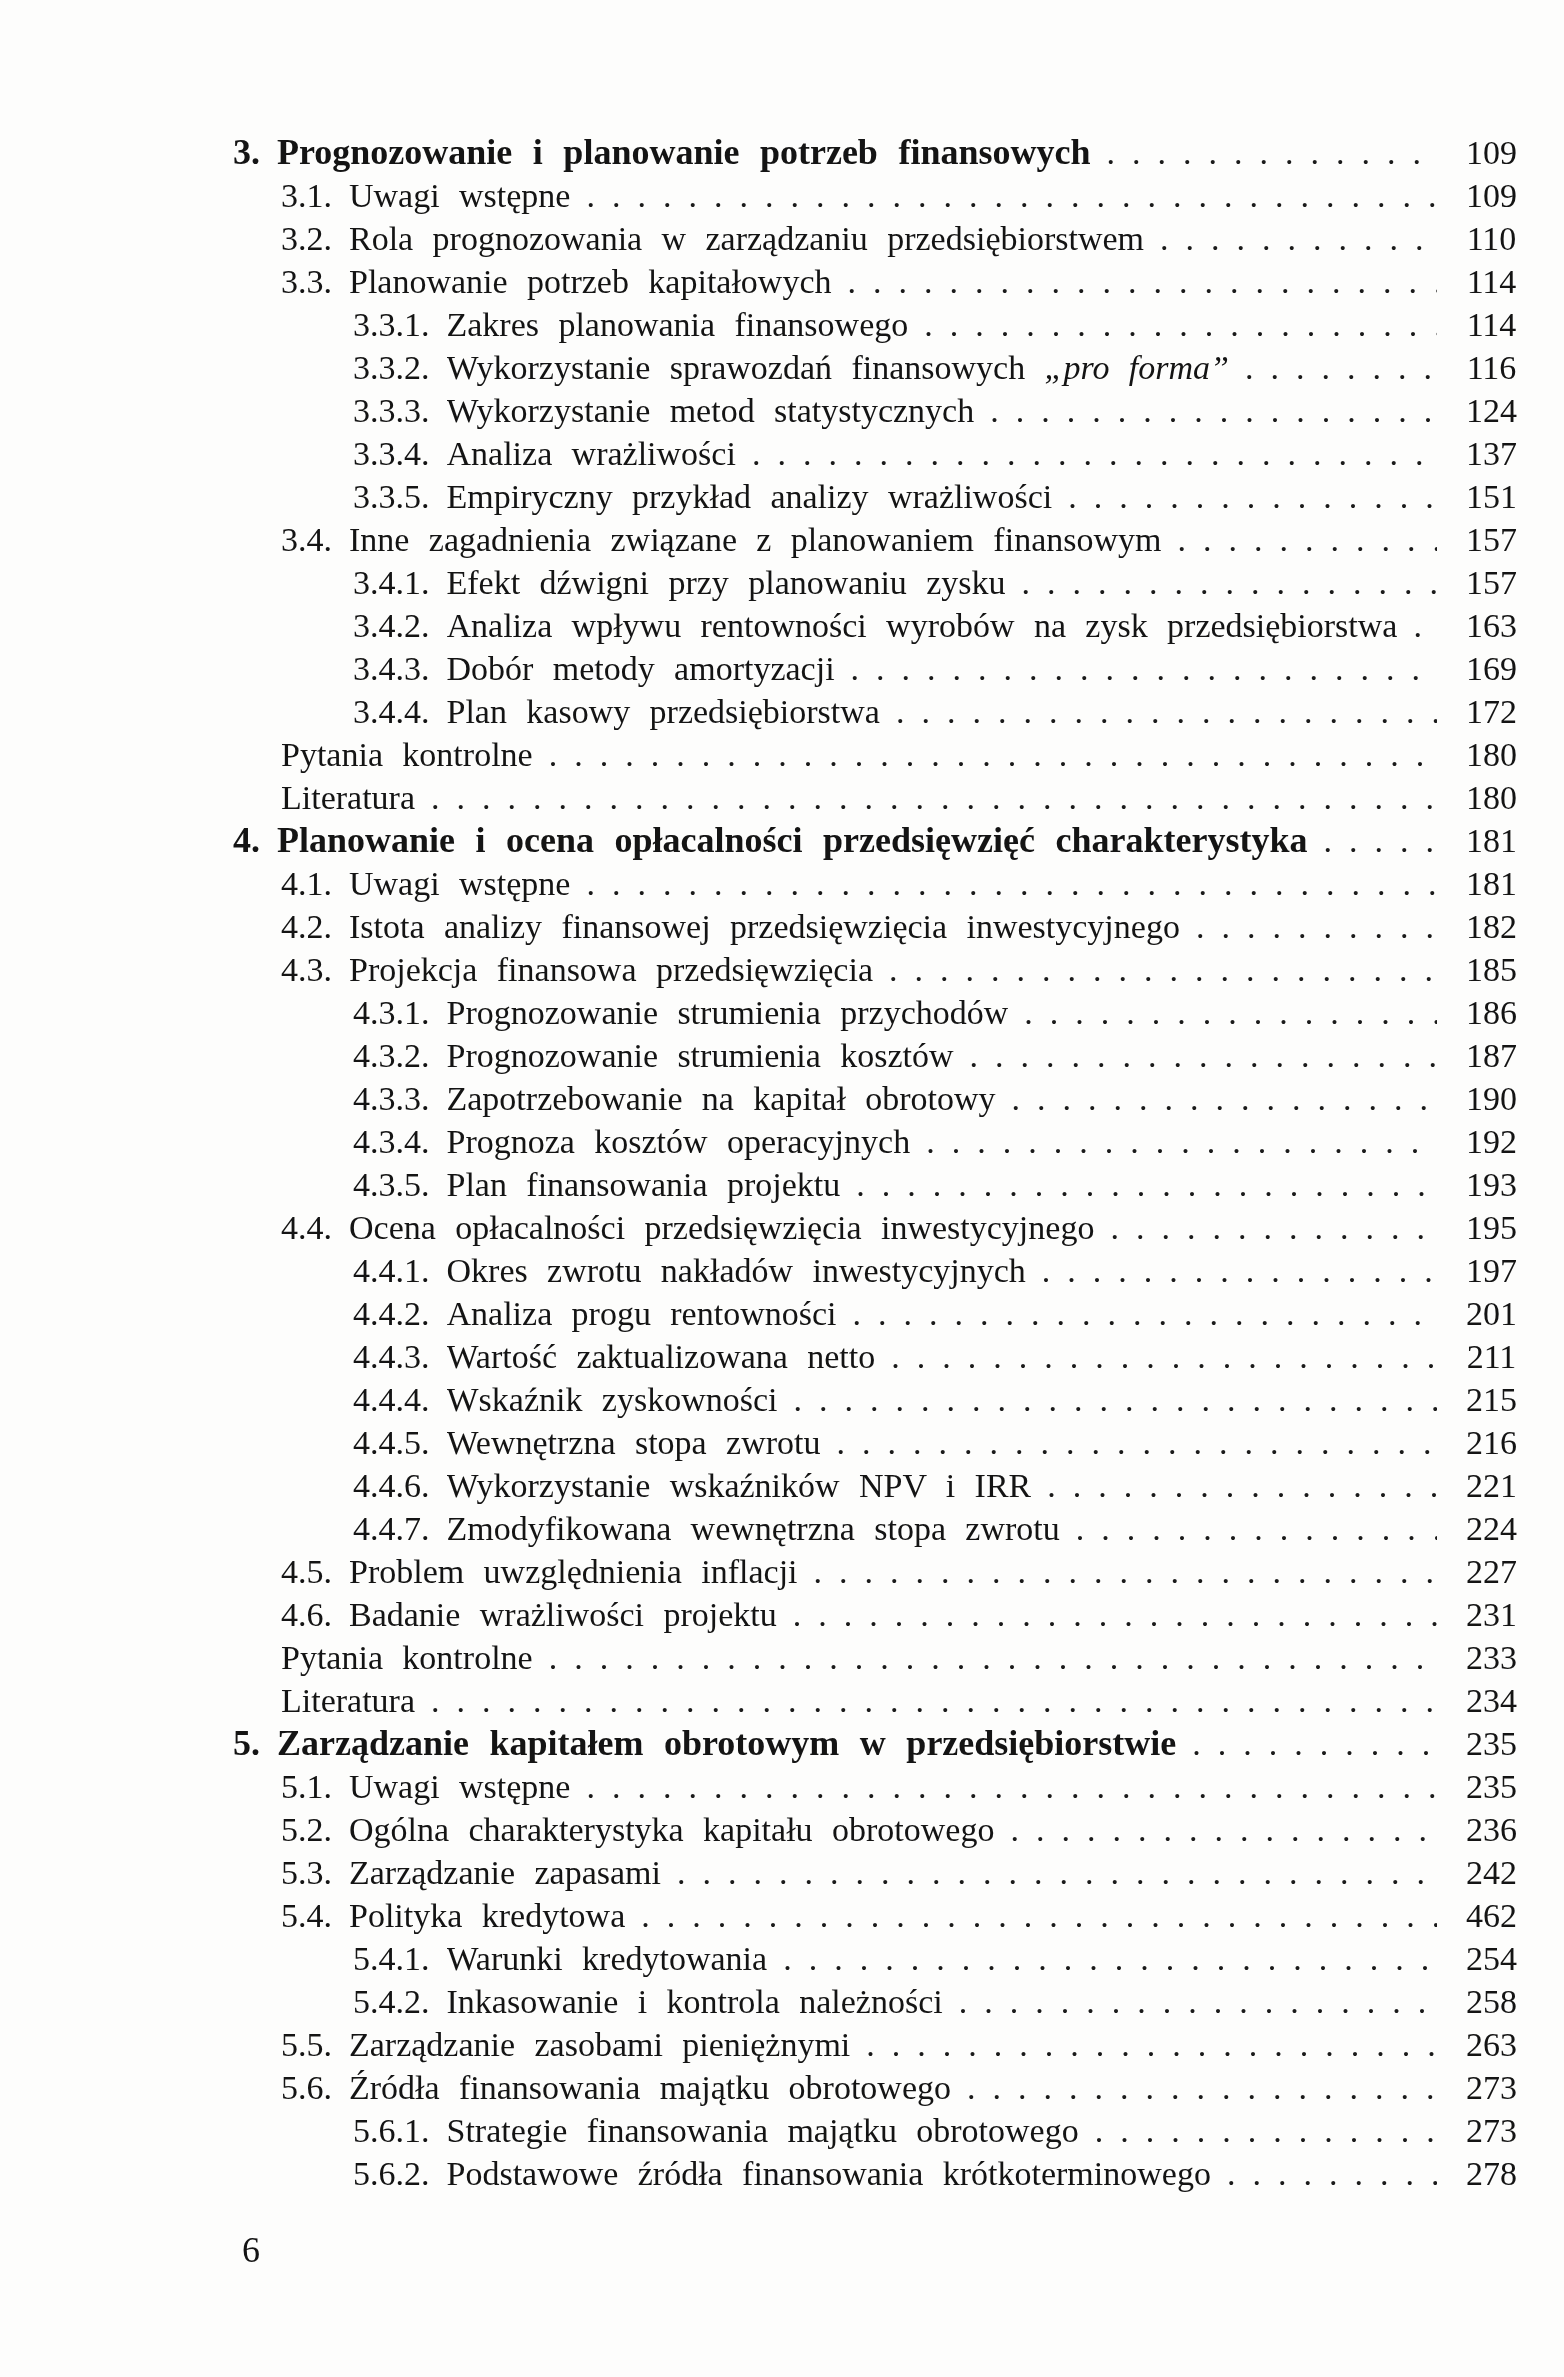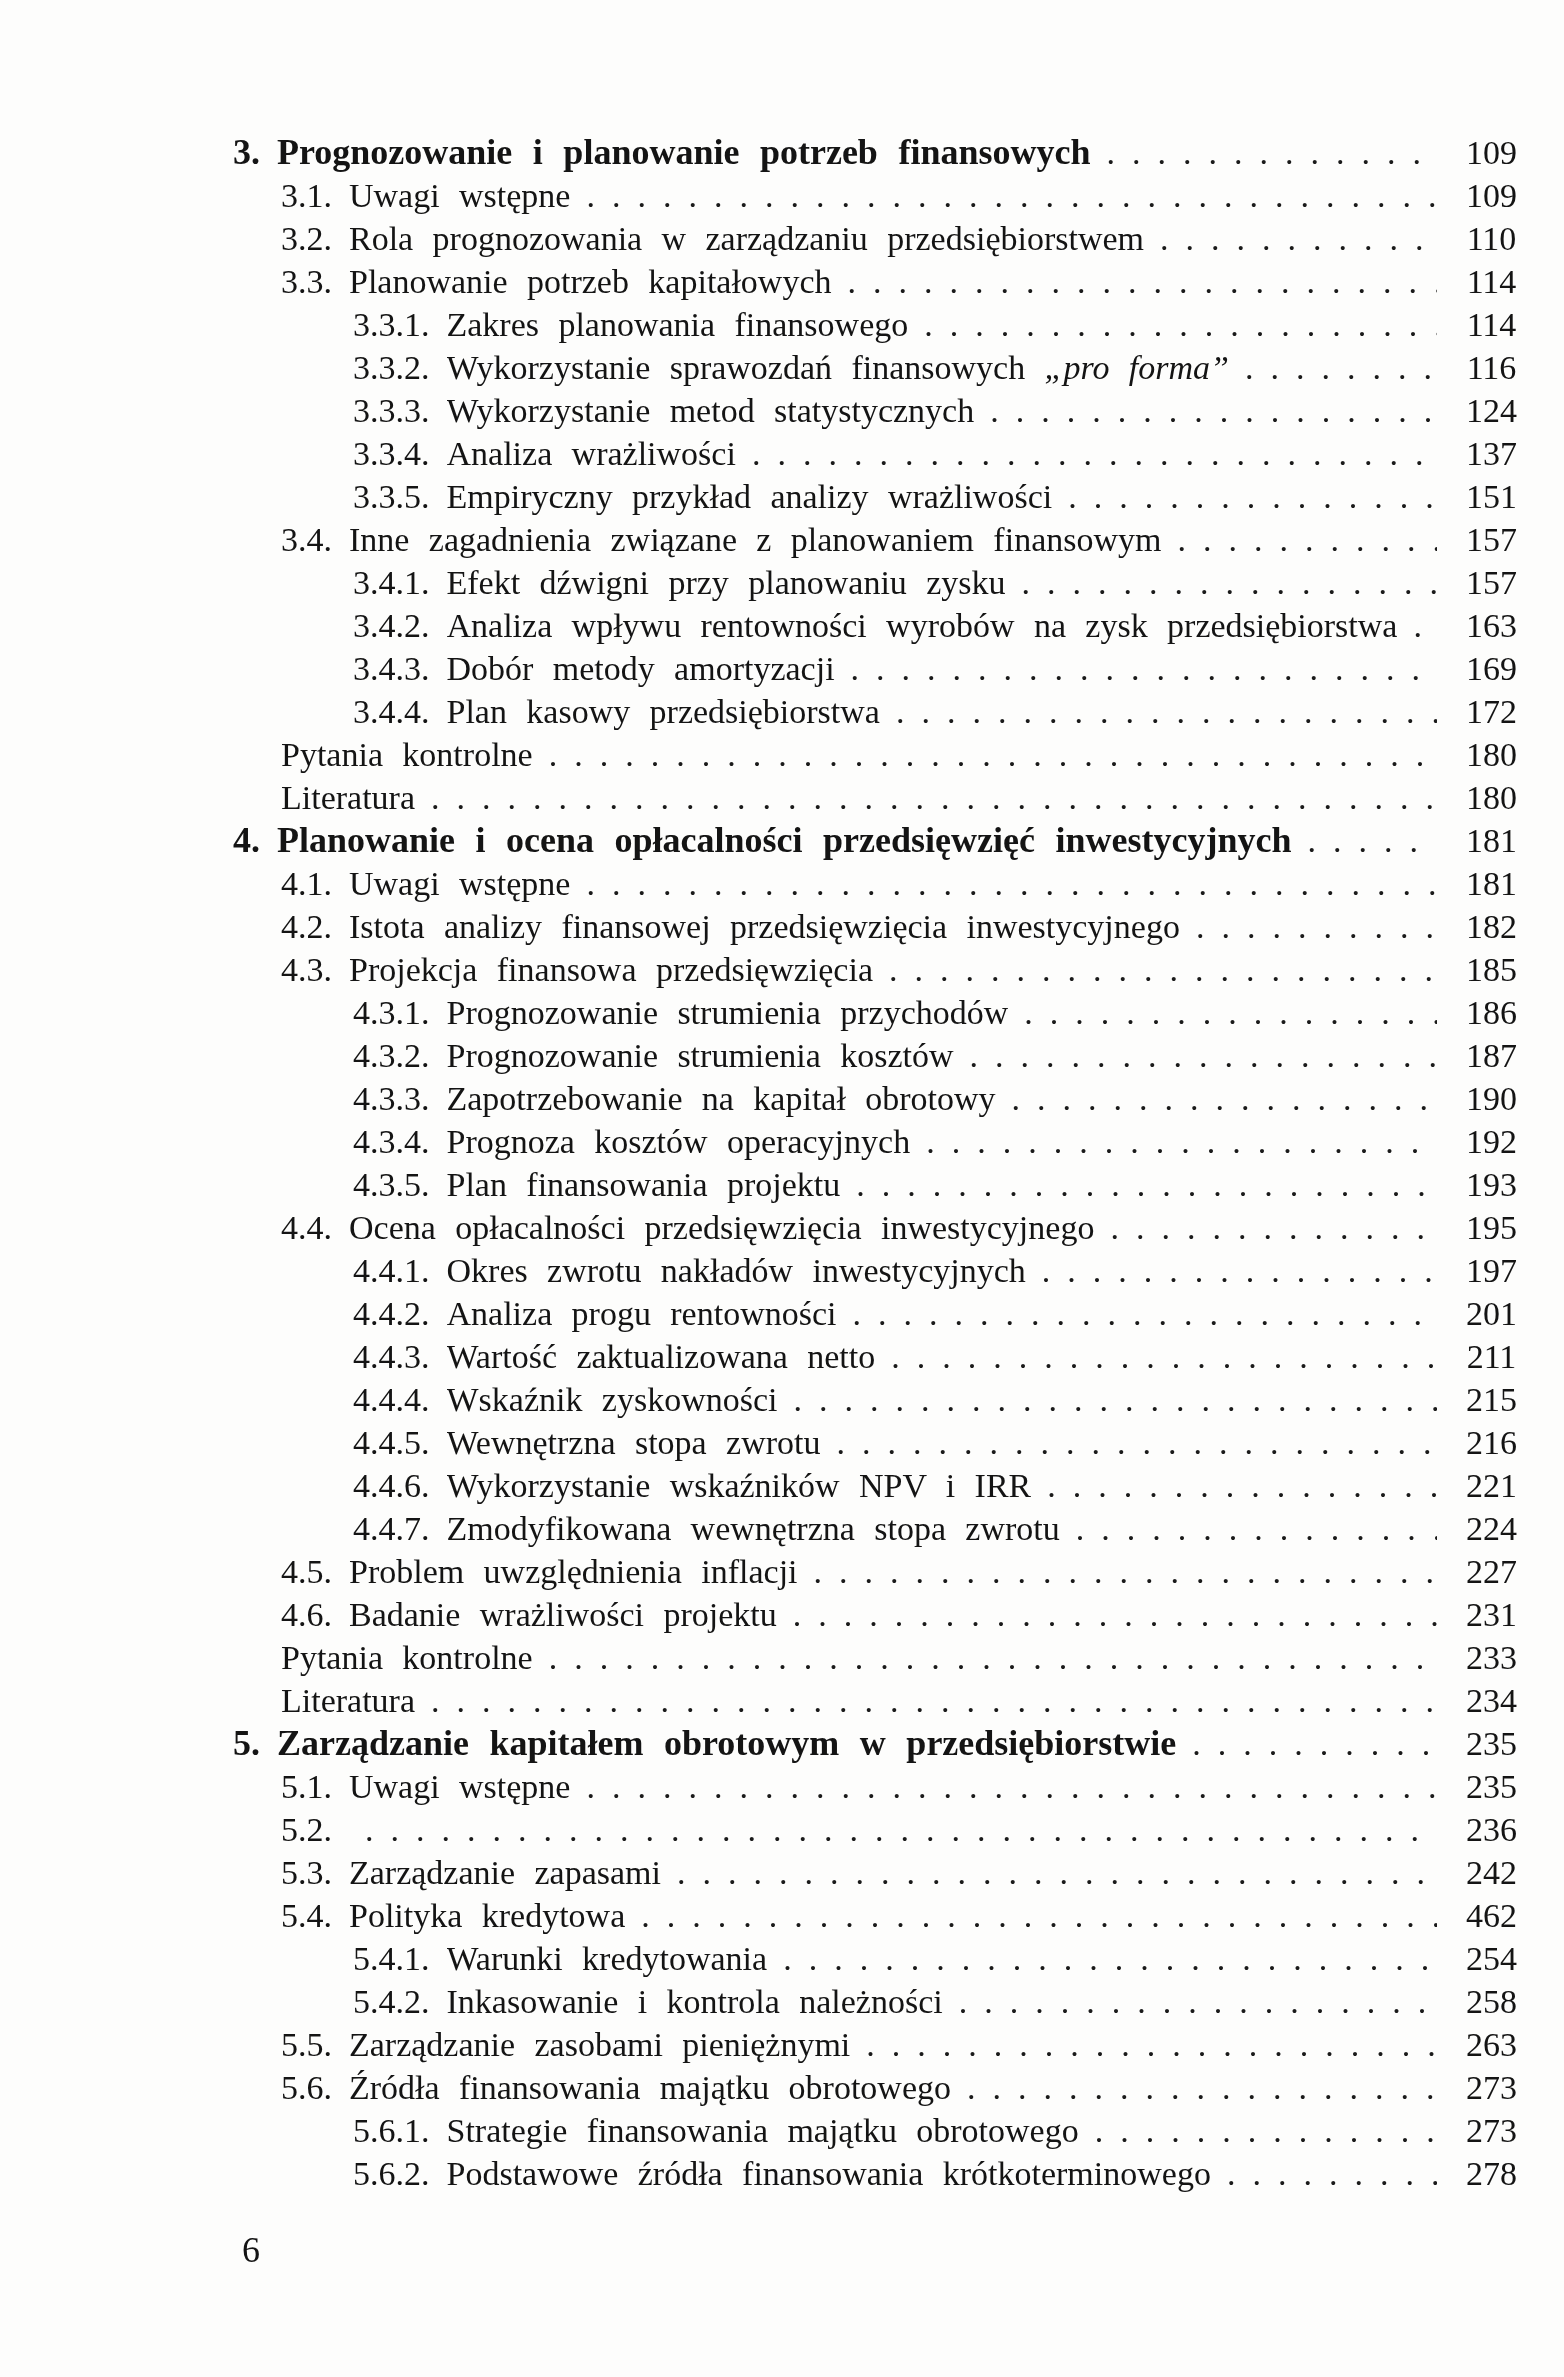--- a/index.html
+++ b/index.html
@@ -169,21 +169,21 @@
         <span class="leader" aria-hidden="true">. . . . . . . . . . . . . . . . . . . . . . . . . . . . . . . . . . . . . . . . . . . . . . . . . . . . . . . . . . . . . . . . . . . . . . </span>
         <span class="pg">180</span>
       </div>
       <div class="row lvl1">
         <span class="title">Literatura</span>
         <span class="leader" aria-hidden="true">. . . . . . . . . . . . . . . . . . . . . . . . . . . . . . . . . . . . . . . . . . . . . . . . . . . . . . . . . . . . . . . . . . . . . . </span>
         <span class="pg">180</span>
       </div>
       <div class="row lvl0 chapter">
         <span class="num">4.</span>
-        <span class="title">Planowanie i ocena opłacalności przedsięwzięć inwestycyjnych</span>
+        <span class="title">Planowanie i ocena opłacalności przedsięwzięć charakterystyka</span>
         <span class="leader" aria-hidden="true">. . . . . . . . . . . . . . . . . . . . . . . . . . . . . . . . . . . . . . . . . . . . . . . . . . . . . . . . . . . . . . . . . . . . . . </span>
         <span class="pg">181</span>
       </div>
       <div class="row lvl1">
         <span class="num">4.1.</span>
         <span class="title">Uwagi wstępne</span>
         <span class="leader" aria-hidden="true">. . . . . . . . . . . . . . . . . . . . . . . . . . . . . . . . . . . . . . . . . . . . . . . . . . . . . . . . . . . . . . . . . . . . . . </span>
         <span class="pg">181</span>
       </div>
       <div class="row lvl1">
@@ -305,20 +305,21 @@
         <span class="pg">235</span>
       </div>
       <div class="row lvl1">
         <span class="num">5.1.</span>
         <span class="title">Uwagi wstępne</span>
         <span class="leader" aria-hidden="true">. . . . . . . . . . . . . . . . . . . . . . . . . . . . . . . . . . . . . . . . . . . . . . . . . . . . . . . . . . . . . . . . . . . . . . </span>
         <span class="pg">235</span>
       </div>
       <div class="row lvl1">
         <span class="num">5.2.</span>
+        <span class="title">Ogólna charakterystyka kapitału obrotowego</span>
         <span class="leader" aria-hidden="true">. . . . . . . . . . . . . . . . . . . . . . . . . . . . . . . . . . . . . . . . . . . . . . . . . . . . . . . . . . . . . . . . . . . . . . </span>
         <span class="pg">236</span>
       </div>
       <div class="row lvl1">
         <span class="num">5.3.</span>
         <span class="title">Zarządzanie zapasami</span>
         <span class="leader" aria-hidden="true">. . . . . . . . . . . . . . . . . . . . . . . . . . . . . . . . . . . . . . . . . . . . . . . . . . . . . . . . . . . . . . . . . . . . . . </span>
         <span class="pg">242</span>
       </div>
       <div class="row lvl1">

